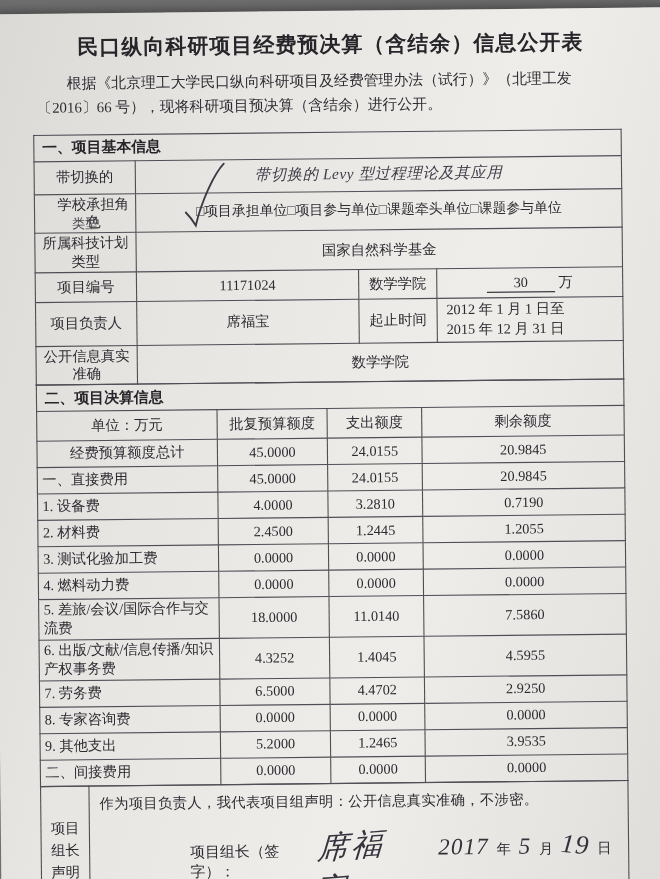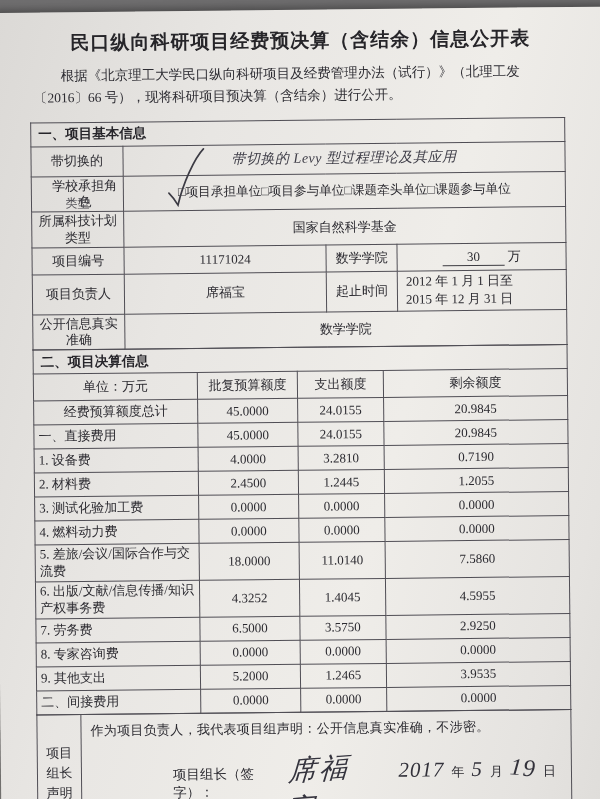--- a/index.html
+++ b/index.html
@@ -196,21 +196,21 @@
         </tr>
         <tr>
           <td class="lblcell">6. 出版/文献/信息传播/知识产权事务费</td>
           <td class="num">4.3252</td>
           <td class="num">1.4045</td>
           <td class="num">4.5955</td>
         </tr>
         <tr>
           <td class="lblcell">7. 劳务费</td>
           <td class="num">6.5000</td>
-          <td class="num">3.5750</td>
+          <td class="num">4.4702</td>
           <td class="num">2.9250</td>
         </tr>
         <tr>
           <td class="lblcell">8. 专家咨询费</td>
           <td class="num">0.0000</td>
           <td class="num">0.0000</td>
           <td class="num">0.0000</td>
         </tr>
         <tr>
           <td class="lblcell">9. 其他支出</td>

